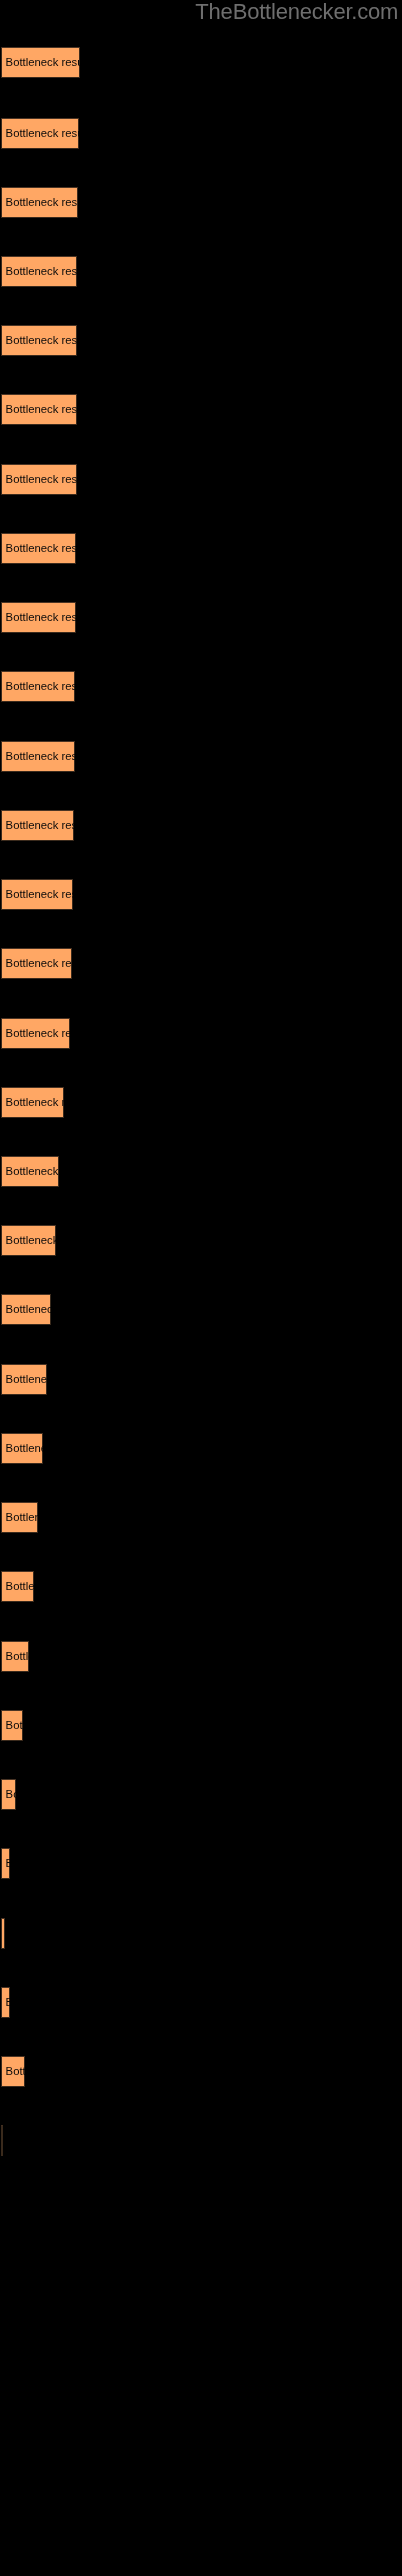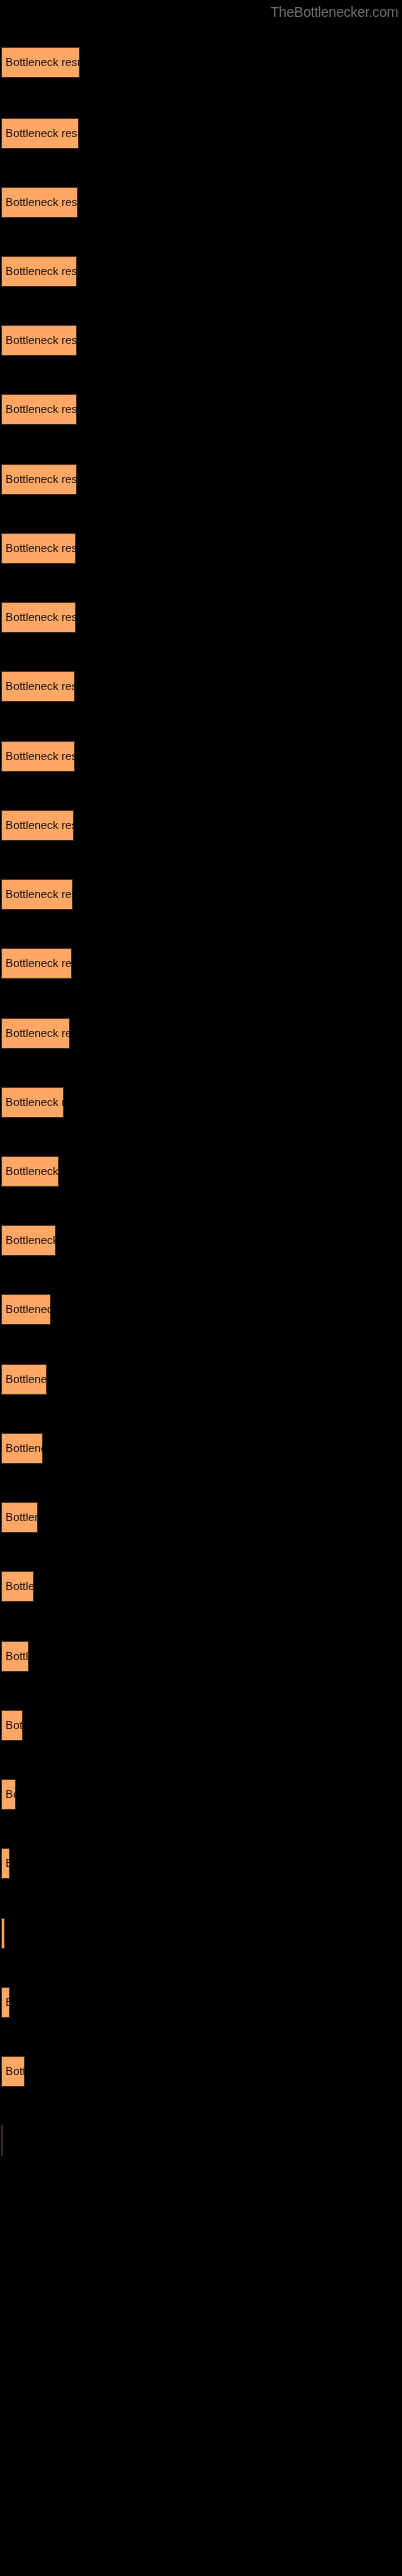--- a/index.html
+++ b/index.html
@@ -14,21 +14,21 @@
     overflow: hidden;
     font-family: "Liberation Sans", sans-serif;
   }
 
   .watermark {
     position: absolute;
     top: 0px;
     right: 4.8px;
     height: 24px;
     line-height: 24px;
-    font-size: 14px;
+    font-size: 22px;
     color: #6e6e6e;
     font-family: "Liberation Sans", sans-serif;
     letter-spacing: -0.2px;
     white-space: nowrap;
     user-select: none;
   }
 
   .chart-area {
     position: absolute;
     left: 0;

